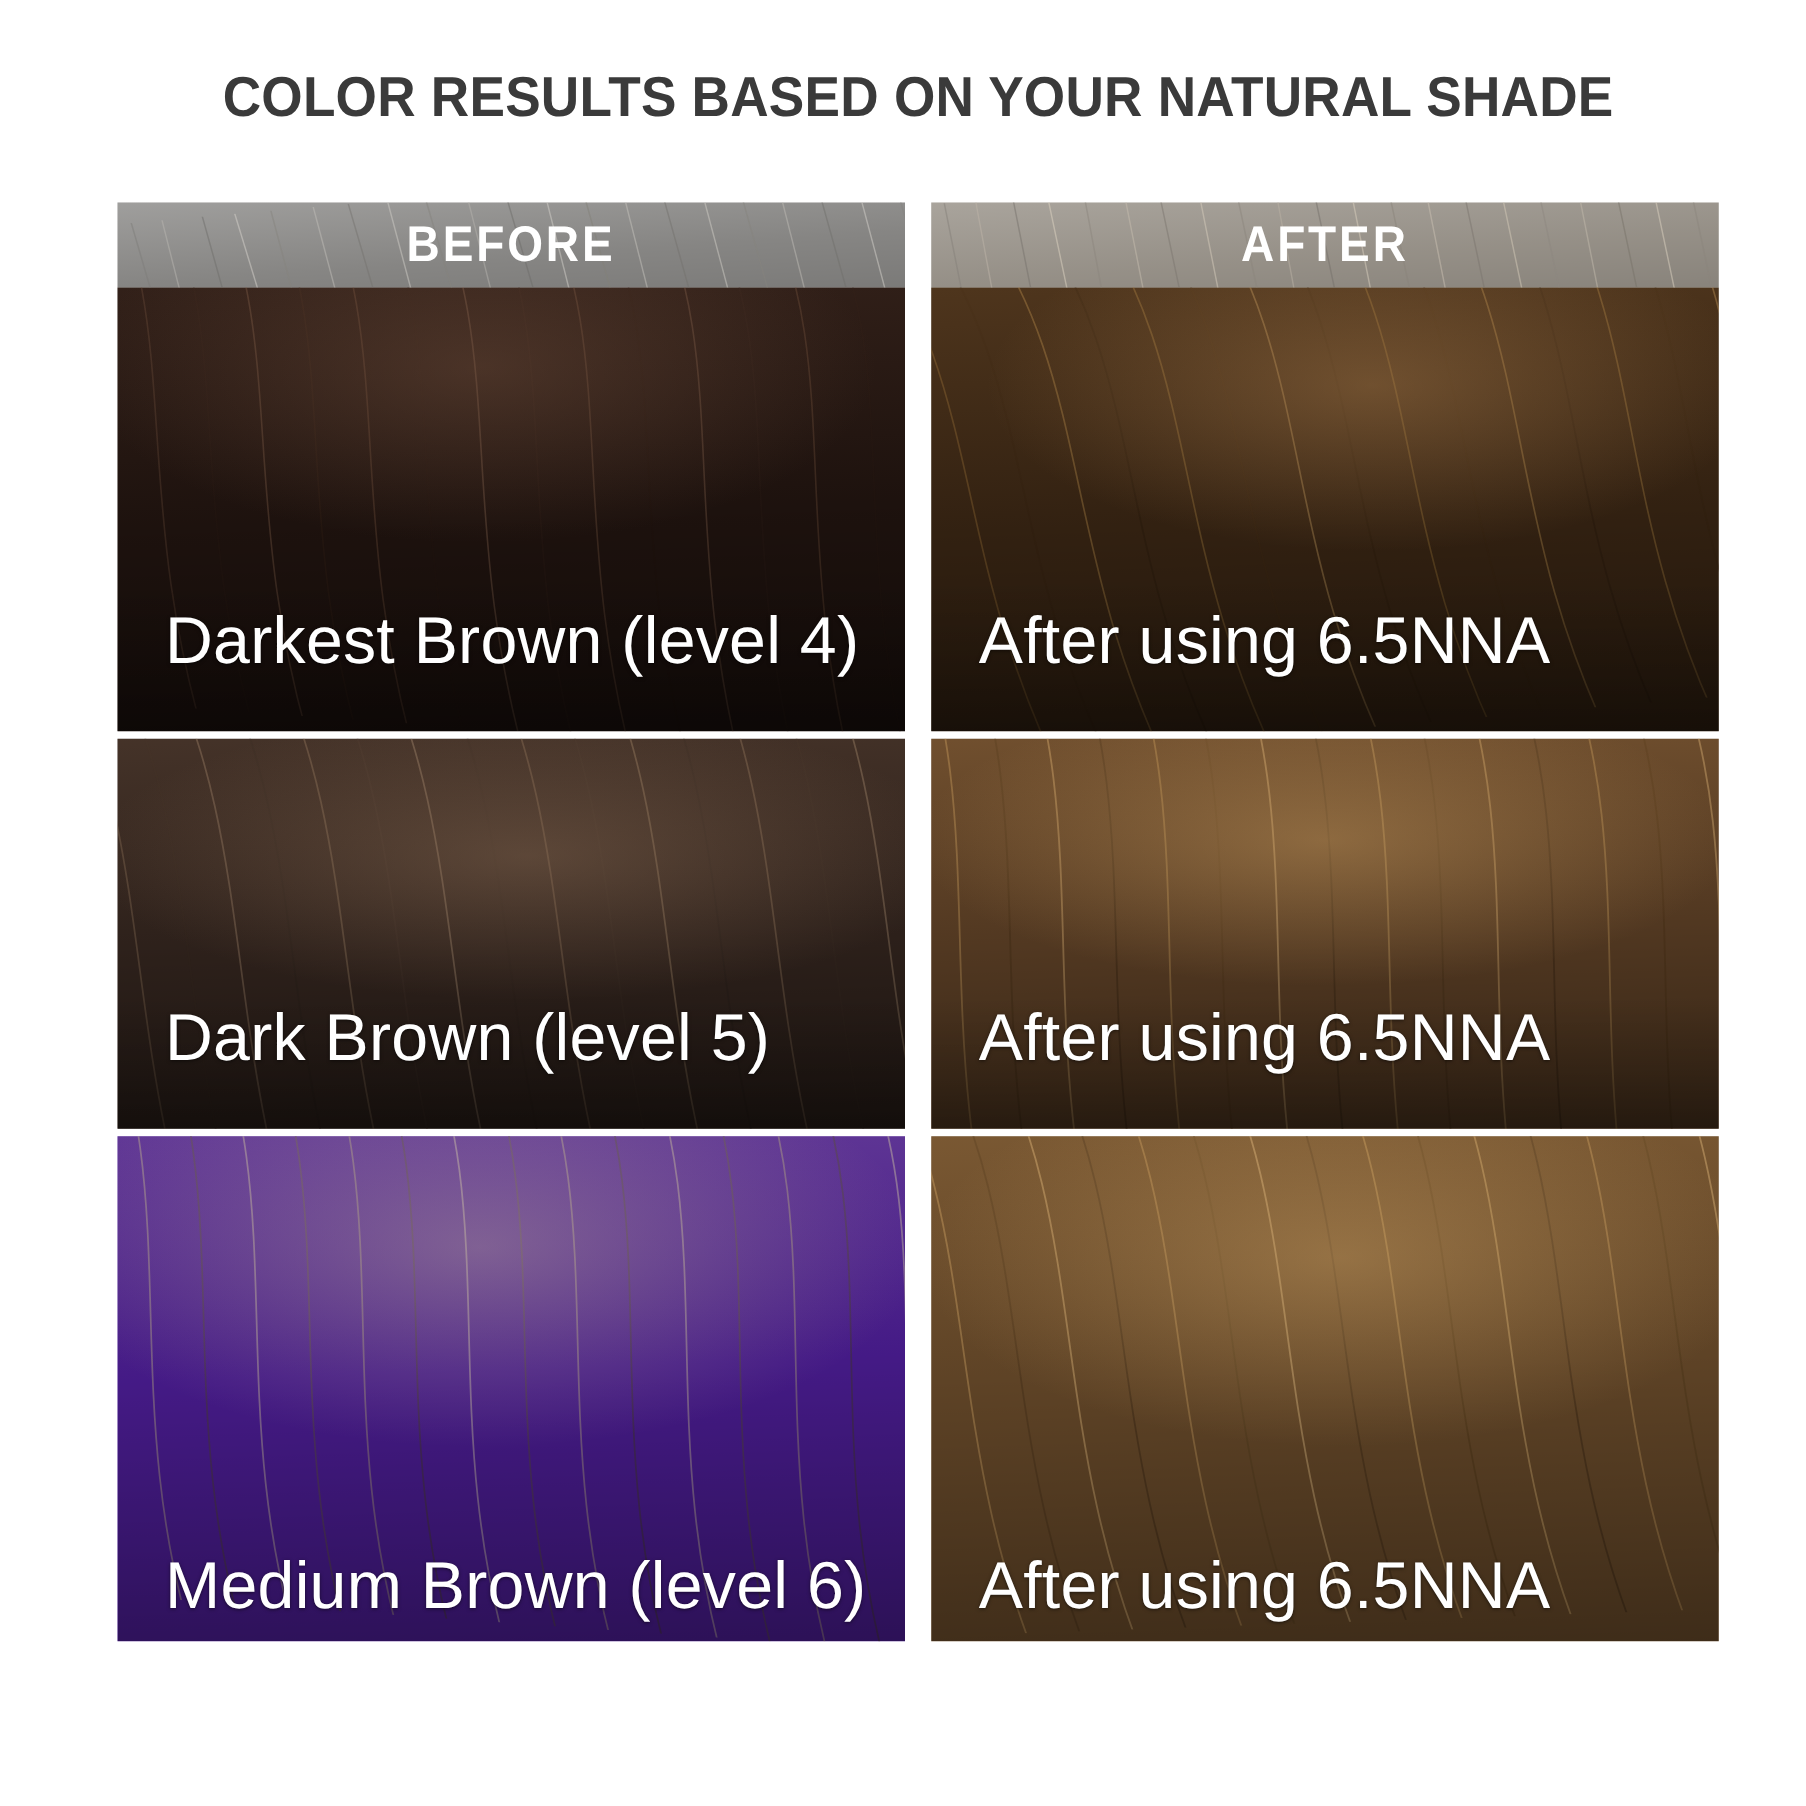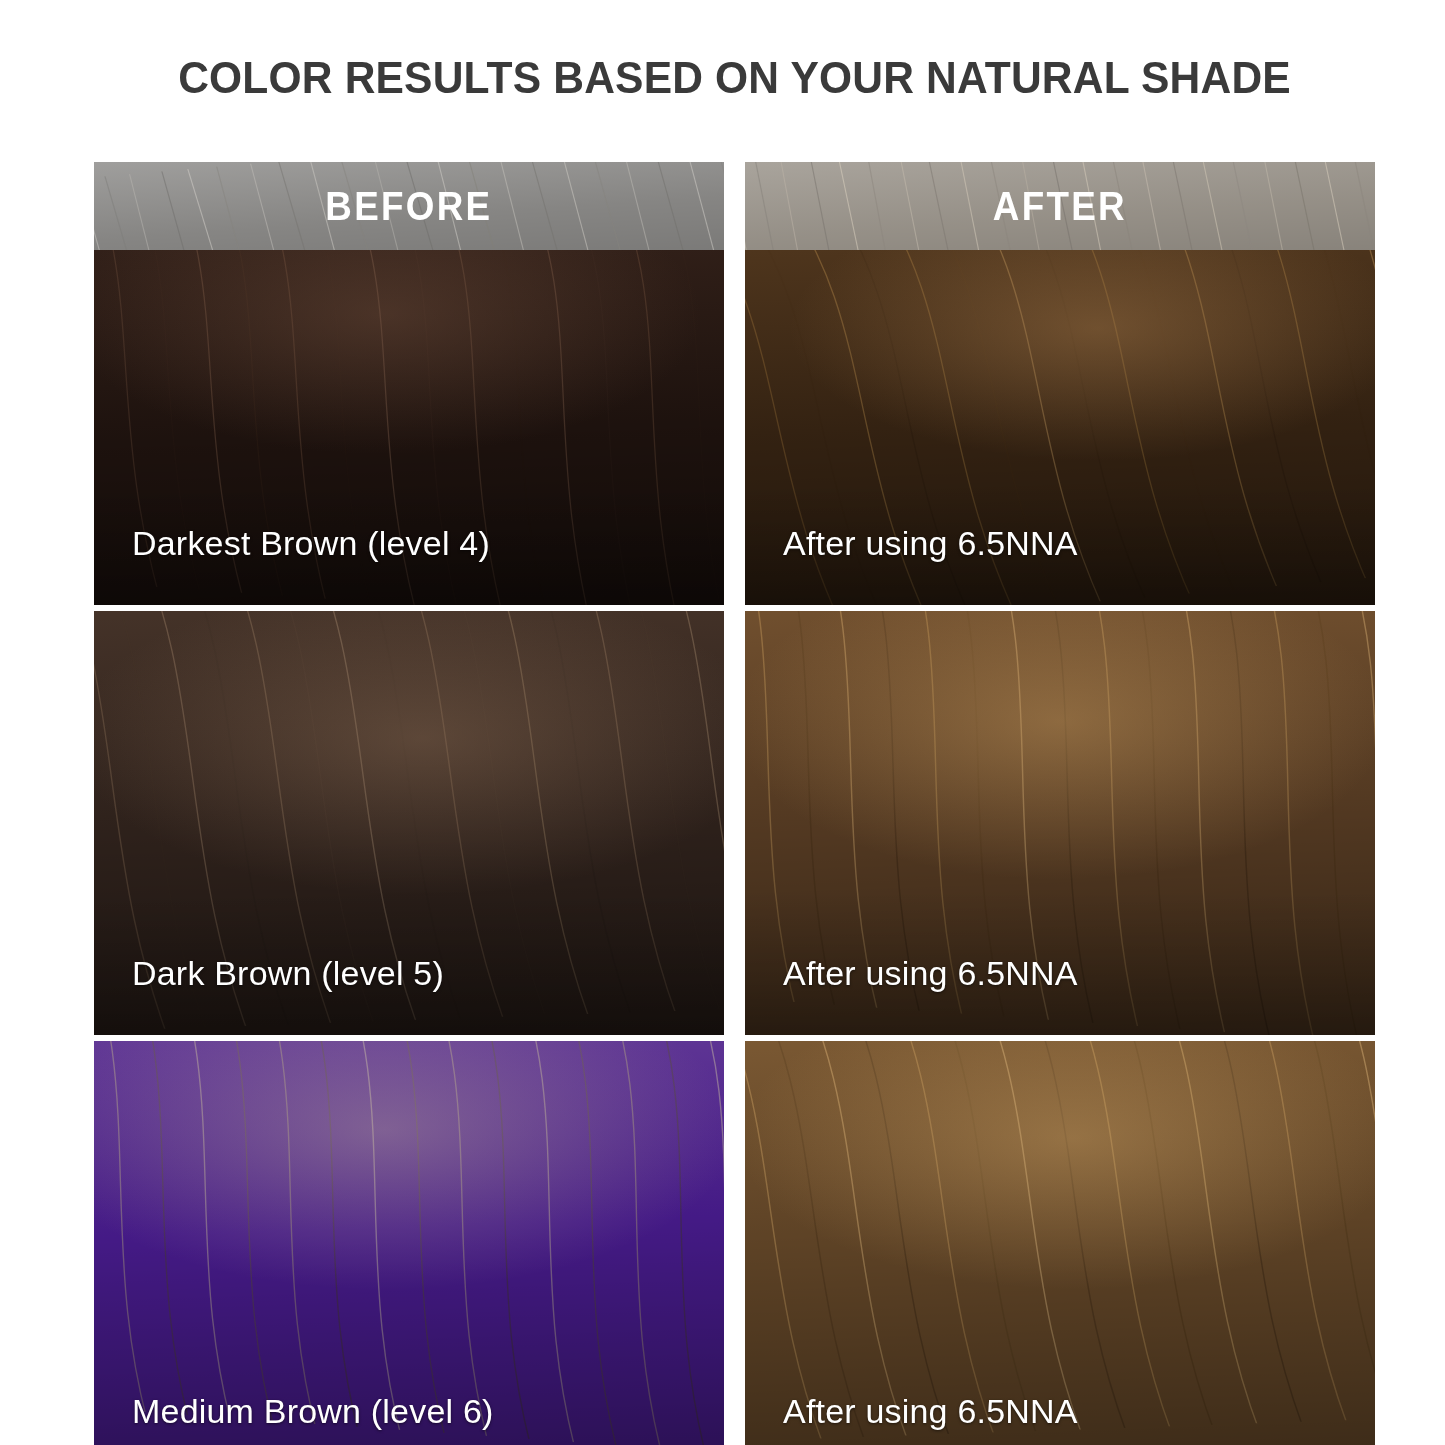--- a/index.html
+++ b/index.html
@@ -54,21 +54,21 @@
     top: 0;
     width: 630px;
     height: 1283px;
   }
   .col-before { left: 0; }
   .col-after  { left: 651px; }
 
   
   .band {
     position: relative;
-    height: 88px;
+    height: 68px;
     width: 100%;
     overflow: hidden;
     display: flex;
     align-items: center;
     justify-content: center;
   }
   .band-before {
     background:
       linear-gradient(176deg, rgba(255,255,255,0.16) 0%, rgba(0,0,0,0.05) 60%, rgba(0,0,0,0.13) 100%),
       #8d8c8a;
@@ -120,35 +120,35 @@
     z-index: 3;
     pointer-events: none;
   }
   .swatch-label {
     position: absolute;
     z-index: 6;
     left: 38px;
     color: #ffffff;
     font-family: "Liberation Sans", sans-serif;
     font-weight: normal;
-    font-size: 34px;
+    font-size: 53px;
     letter-spacing: 0.2px;
     white-space: nowrap;
     text-shadow: 0 1px 3px rgba(0,0,0,0.55);
   }
 
   .divider {
     height: 6px;
     width: 100%;
     background: #ffffff;
   }
 
   
   .r1 { height: 355px; }
-  .r2 { height: 424px; }
+  .r2 { height: 312px; }
   .r3 { height: 404px; }
 
   .r1 .swatch-label { bottom: 42px; }
   .r2 .swatch-label { bottom: 42px; }
   .r3 .swatch-label { bottom: 14px; }
 </style>
 </head>
 <body>
 
 <div class="page">

